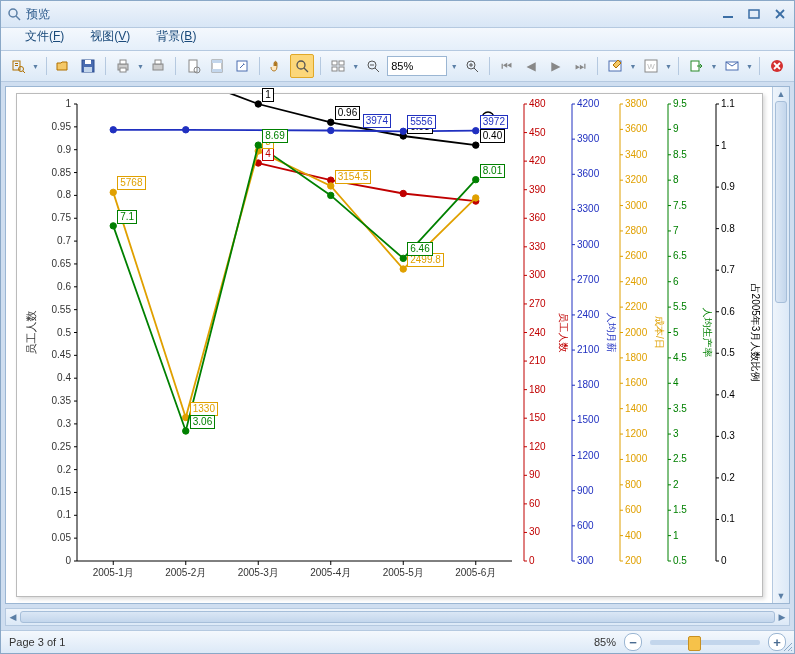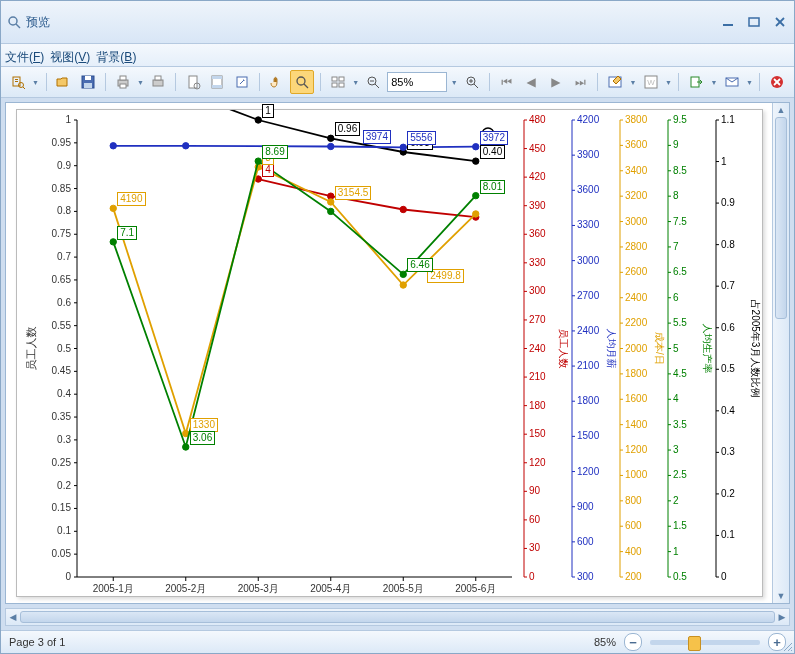--- a/index.html
+++ b/index.html
@@ -1,22 +1,22 @@
 <!DOCTYPE html>
 <html><head>
 <meta charset="utf-8">
 <style>
 html,body{margin:0;padding:0;font-family:"Microsoft YaHei","Segoe UI",sans-serif;font-size:12px;background:#fff;color:#000}
 .window{width:795px;height:654px;border:1px solid #8aa8c7;box-sizing:border-box;display:flex;flex-direction:column;background:#fff}
-.titlebar{height:26px;background:linear-gradient(#eef4fb,#d8e6f6);display:flex;align-items:center;padding:8px 6px;border-bottom:1px solid #b5c9e0}
+.titlebar{height:26px;background:linear-gradient(#eef4fb,#d8e6f6);display:flex;align-items:center;padding:0 6px;border-bottom:1px solid #b5c9e0}
 .titlebar .icon{width:14px;height:14px;margin-right:5px;display:inline-flex;align-items:center;justify-content:center}
 .titlebar .title{flex:1;color:#2b5a8c}
 .win-btns{display:flex;gap:10px}
 .win-btn{width:16px;height:14px;display:flex;align-items:center;justify-content:center;color:#3b6ea5;cursor:pointer;font-weight:bold}
-.menubar{height:22px;background:linear-gradient(#f4f8fd,#e5effa);display:flex;align-items:flex-end;padding:0 4px;gap:6px;border-bottom:1px solid #b5c9e0;color:#1a4a7a}
+.menubar{height:22px;background:linear-gradient(#f4f8fd,#e5effa);display:flex;align-items:flex-start;padding:0 24px;gap:26px;border-bottom:1px solid #b5c9e0;color:#1a4a7a}
 .menubar span{cursor:pointer}
 .menubar u{text-decoration:underline}
 .toolbar{height:30px;background:linear-gradient(#f4f8fd,#dce9f7);display:flex;align-items:center;padding:0 6px;gap:3px;border-bottom:1px solid #b5c9e0}
 .tbtn{width:22px;height:22px;display:flex;align-items:center;justify-content:center;cursor:pointer;border-radius:2px}
 .tbtn.active{background:#fcd77a;border:1px solid #e0a828}
 .tsep{width:1px;height:18px;background:#b5c9e0;margin:0 3px}
 .tarrow{width:8px;display:flex;align-items:center;justify-content:center;color:#5b7fa6;font-size:7px;cursor:pointer}
 .zoom-input{width:52px;height:18px;border:1px solid #9bb6d3;font-size:11px;padding:0 3px;background:#fff}
 .content{flex:1;background:#cfdef0;position:relative;overflow:hidden;display:flex;flex-direction:column}
 .viewport{flex:1;margin:4px;background:#fff;border:1px solid #9bb6d3;position:relative;overflow:hidden}
@@ -492,25 +492,25 @@
             </g>
           </svg>
           <div class="data-label" style="color: rgb(0, 0, 0); border-color: rgb(0, 0, 0); left: 245.25px; top: -6px;">1</div>
           <div class="data-label" style="color: rgb(0, 0, 0); border-color: rgb(0, 0, 0); left: 317.75px; top: 12.28px;">0.96</div>
           <div class="data-label" style="color: rgb(0, 0, 0); border-color: rgb(0, 0, 0); left: 390.25px; top: 25.99px;">0.93</div>
           <div class="data-label" style="color: rgb(0, 0, 0); border-color: rgb(0, 0, 0); left: 462.75px; top: 35.13px;">0.40</div>
           <div class="data-label" style="color: rgb(192, 0, 0); border-color: rgb(192, 0, 0); left: 245.25px; top: 53.0292px;">4</div>
           <div class="data-label" style="color: rgb(32, 48, 192); border-color: rgb(32, 48, 192); left: 317.75px; top: 20.4826px; margin-left: 28px;">3974</div>
           <div class="data-label" style="color: rgb(32, 48, 192); border-color: rgb(32, 48, 192); left: 390.25px; top: 21.3028px;">5556</div>
           <div class="data-label" style="color: rgb(32, 48, 192); border-color: rgb(32, 48, 192); left: 462.75px; top: 20.7169px;">3972</div>
-          <div class="data-label" style="color: rgb(224, 160, 0); border-color: rgb(224, 160, 0); left: 100.25px; top: 82.3533px;">4190</div>
+          <div class="data-label" style="color: rgb(224, 160, 0); border-color: rgb(224, 160, 0); left: 100.25px; top: 82.3533px;">5768</div>
           <div class="data-label" style="color: rgb(224, 160, 0); border-color: rgb(224, 160, 0); left: 172.75px; top: 307.553px;">1330</div>
           <div class="data-label" style="color: rgb(224, 160, 0); border-color: rgb(224, 160, 0); left: 245.25px; top: 40.9694px;">8</div>
           <div class="data-label" style="color: rgb(224, 160, 0); border-color: rgb(224, 160, 0); left: 317.75px; top: 75.9426px;">3154.5</div>
-          <div class="data-label" style="color: rgb(224, 160, 0); border-color: rgb(224, 160, 0); left: 390.25px; top: 159.053px; margin-left: 20px;">2499.8</div>
+          <div class="data-label" style="color: rgb(224, 160, 0); border-color: rgb(224, 160, 0); left: 390.25px; top: 159.053px;">2499.8</div>
           <div class="data-label" style="color: rgb(0, 128, 0); border-color: rgb(0, 128, 0); left: 100.25px; top: 115.867px;">7.1</div>
           <div class="data-label" style="color: rgb(0, 128, 0); border-color: rgb(0, 128, 0); left: 172.75px; top: 321.009px;">3.06</div>
           <div class="data-label" style="color: rgb(0, 128, 0); border-color: rgb(0, 128, 0); left: 245.25px; top: 35.13px;">8.69</div>
           <div class="data-label" style="color: rgb(0, 128, 0); border-color: rgb(0, 128, 0); left: 390.25px; top: 148.364px;">6.46</div>
           <div class="data-label" style="color: rgb(0, 128, 0); border-color: rgb(0, 128, 0); left: 462.75px; top: 69.6589px;">8.01</div>
         </div>
       <div class="vscroll">
         <div class="arrow">▲</div>
         <div class="thumb"></div>
         <div class="arrow" style="position:absolute;bottom:0;left:0;right:0">▼</div>

